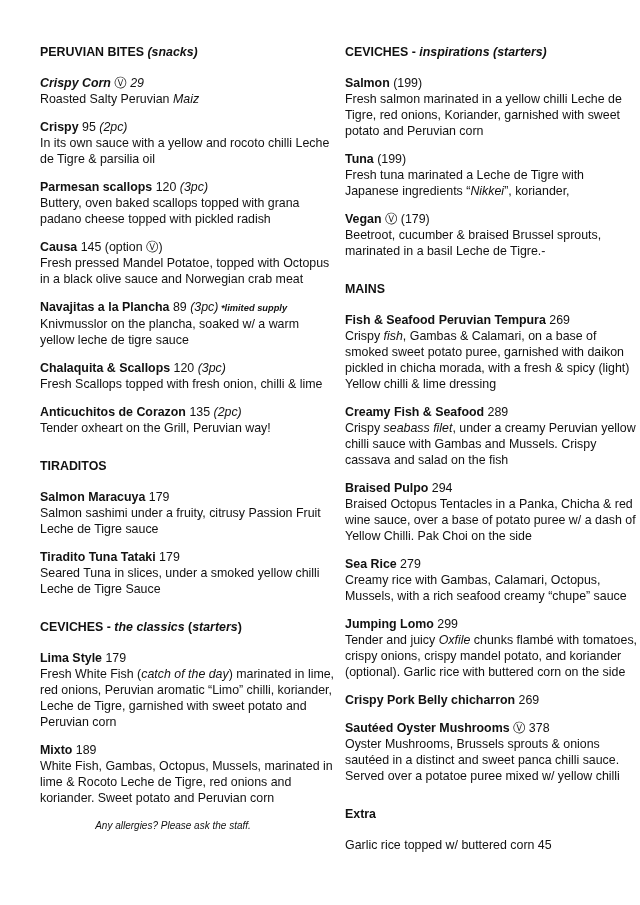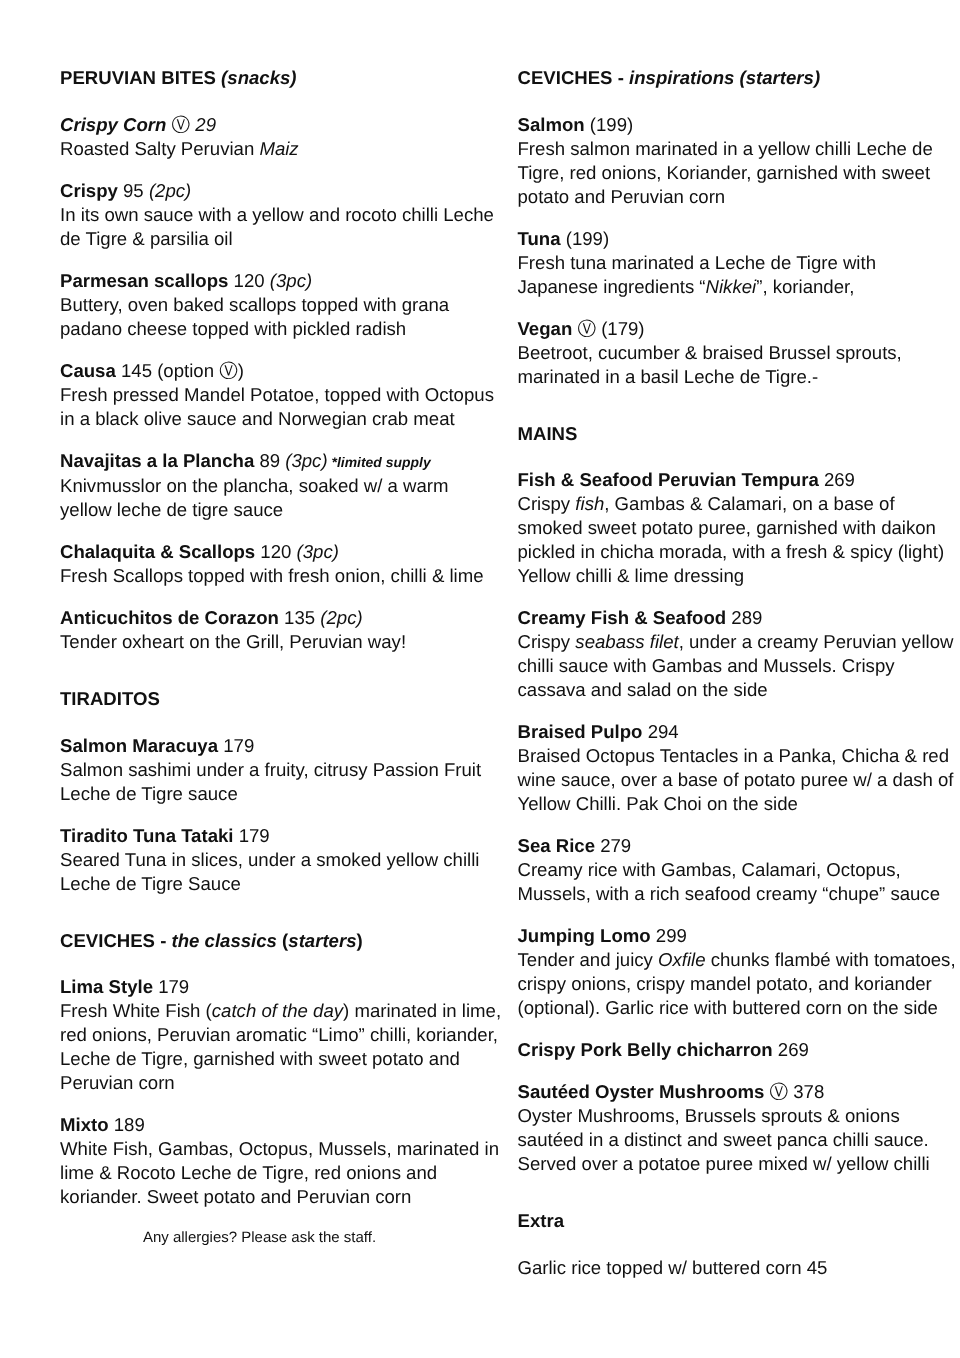--- a/index.html
+++ b/index.html
@@ -17,20 +17,21 @@
   }
   .col{width:296px;flex:none;}
   .col + .col{margin-left:9px;}
   .b{font-weight:bold;}
   .i{font-style:italic;}
   .sm{font-size:9.3px;text-align:center;}
   .section-heading{margin:22px 0 15px 0;}
   .section:first-child .section-heading{margin-top:16px;}
   .item{margin-bottom:12px;}
   .allergy-note{
+    font-style:italic;
     font-size:10px;
     text-align:center;
     margin-top:10px;
     padding-right:30px;
   }
 </style>
 </head>
 <body>
 
 <div class="page">
@@ -110,21 +111,21 @@
           </div>
         </div>
         <div class="section">
           <div class="section-heading"><span class="b">MAINS</span></div>
           <div class="item">
             <div class="item-title"><span class="b">Fish &amp; Seafood Peruvian Tempura</span><span> 269</span></div>
             <div class="item-desc"><span>Crispy </span><span class="i">fish</span><span>, Gambas &amp; Calamari, on a base of smoked sweet potato puree, garnished with daikon pickled in chicha morada, with a fresh &amp; spicy (light) Yellow chilli &amp; lime dressing</span></div>
           </div>
           <div class="item">
             <div class="item-title"><span class="b">Creamy Fish &amp; Seafood</span><span> 289</span></div>
-            <div class="item-desc"><span>Crispy </span><span class="i">seabass filet</span><span>, under a creamy Peruvian yellow chilli sauce with Gambas and Mussels. Crispy cassava and salad on the side</span></div>
+            <div class="item-desc"><span>Crispy </span><span class="i">seabass filet</span><span>, under a creamy Peruvian yellow chilli sauce with Gambas and Mussels. Crispy cassava and salad on the fish</span></div>
           </div>
           <div class="item">
             <div class="item-title"><span class="b">Braised Pulpo</span><span> 294</span></div>
             <div class="item-desc"><span>Braised Octopus Tentacles in a Panka, Chicha &amp; red wine sauce, over a base of potato puree w/ a dash of Yellow Chilli. Pak Choi on the side</span></div>
           </div>
           <div class="item">
             <div class="item-title"><span class="b">Sea Rice</span><span> 279</span></div>
             <div class="item-desc"><span>Creamy rice with Gambas, Calamari, Octopus, Mussels, with a rich seafood creamy “chupe” sauce</span></div>
           </div>
           <div class="item">

